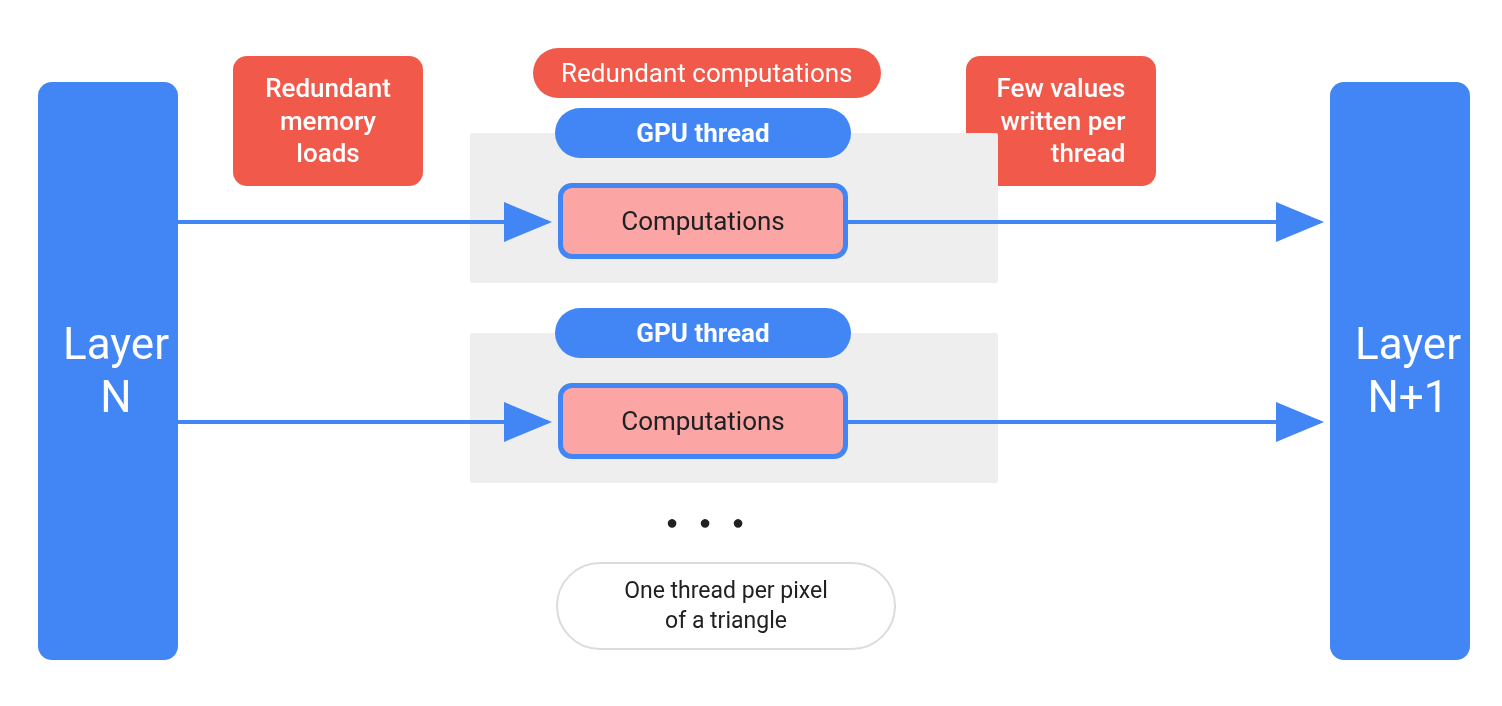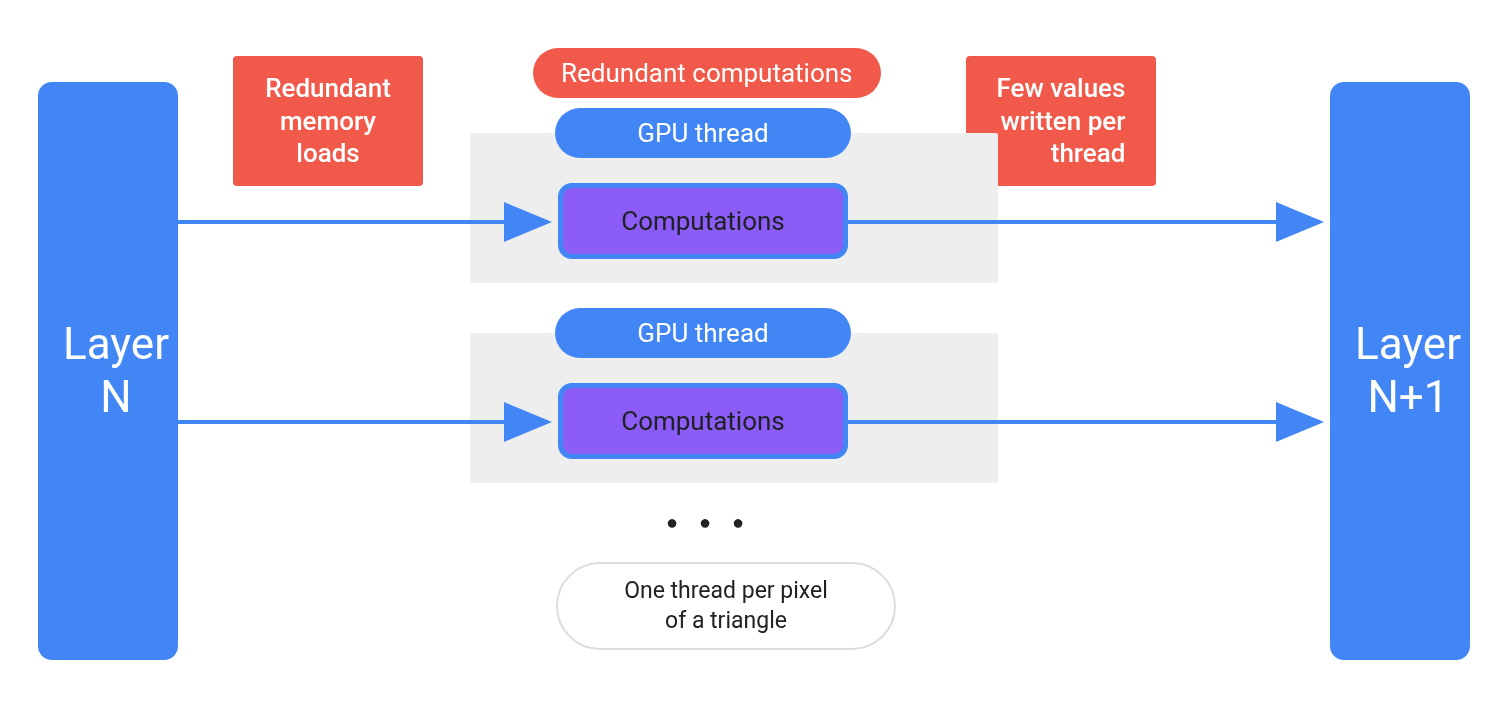--- a/index.html
+++ b/index.html
@@ -22,21 +22,21 @@
     border-radius: 14px;
     font-size: 44px;
     line-height: 1.2;
     font-weight: 400;
     padding-left: 16px;
   }
   .red-tag {
     position: absolute;
     background: #f15a4a;
     color: #fff;
-    border-radius: 4px;
+    border-radius: 14px;
     padding: 16px 22px;
     text-align: center;
     font-size: 26px;
     line-height: 1.25;
     font-weight: 500;
     display: flex;
     align-items: center;
     justify-content: center;
   }
   .red-pill {
@@ -55,26 +55,26 @@
     border-radius: 2px;
   }
   .blue-pill {
     position: absolute;
     background: #4285f4;
     color: #fff;
     border-radius: 999px;
     padding: 10px 32px;
     text-align: center;
     font-size: 26px;
-    font-weight: 400;
+    font-weight: 700;
     z-index: 3;
   }
   .comp-box {
     position: absolute;
-    background: #8b5cf6;
+    background: #fca5a5;
     border: 5px solid #4285f4;
     border-radius: 14px;
     color: #202124;
     font-size: 26px;
     display: flex;
     align-items: center;
     justify-content: center;
     z-index: 3;
   }
   .white-pill {

